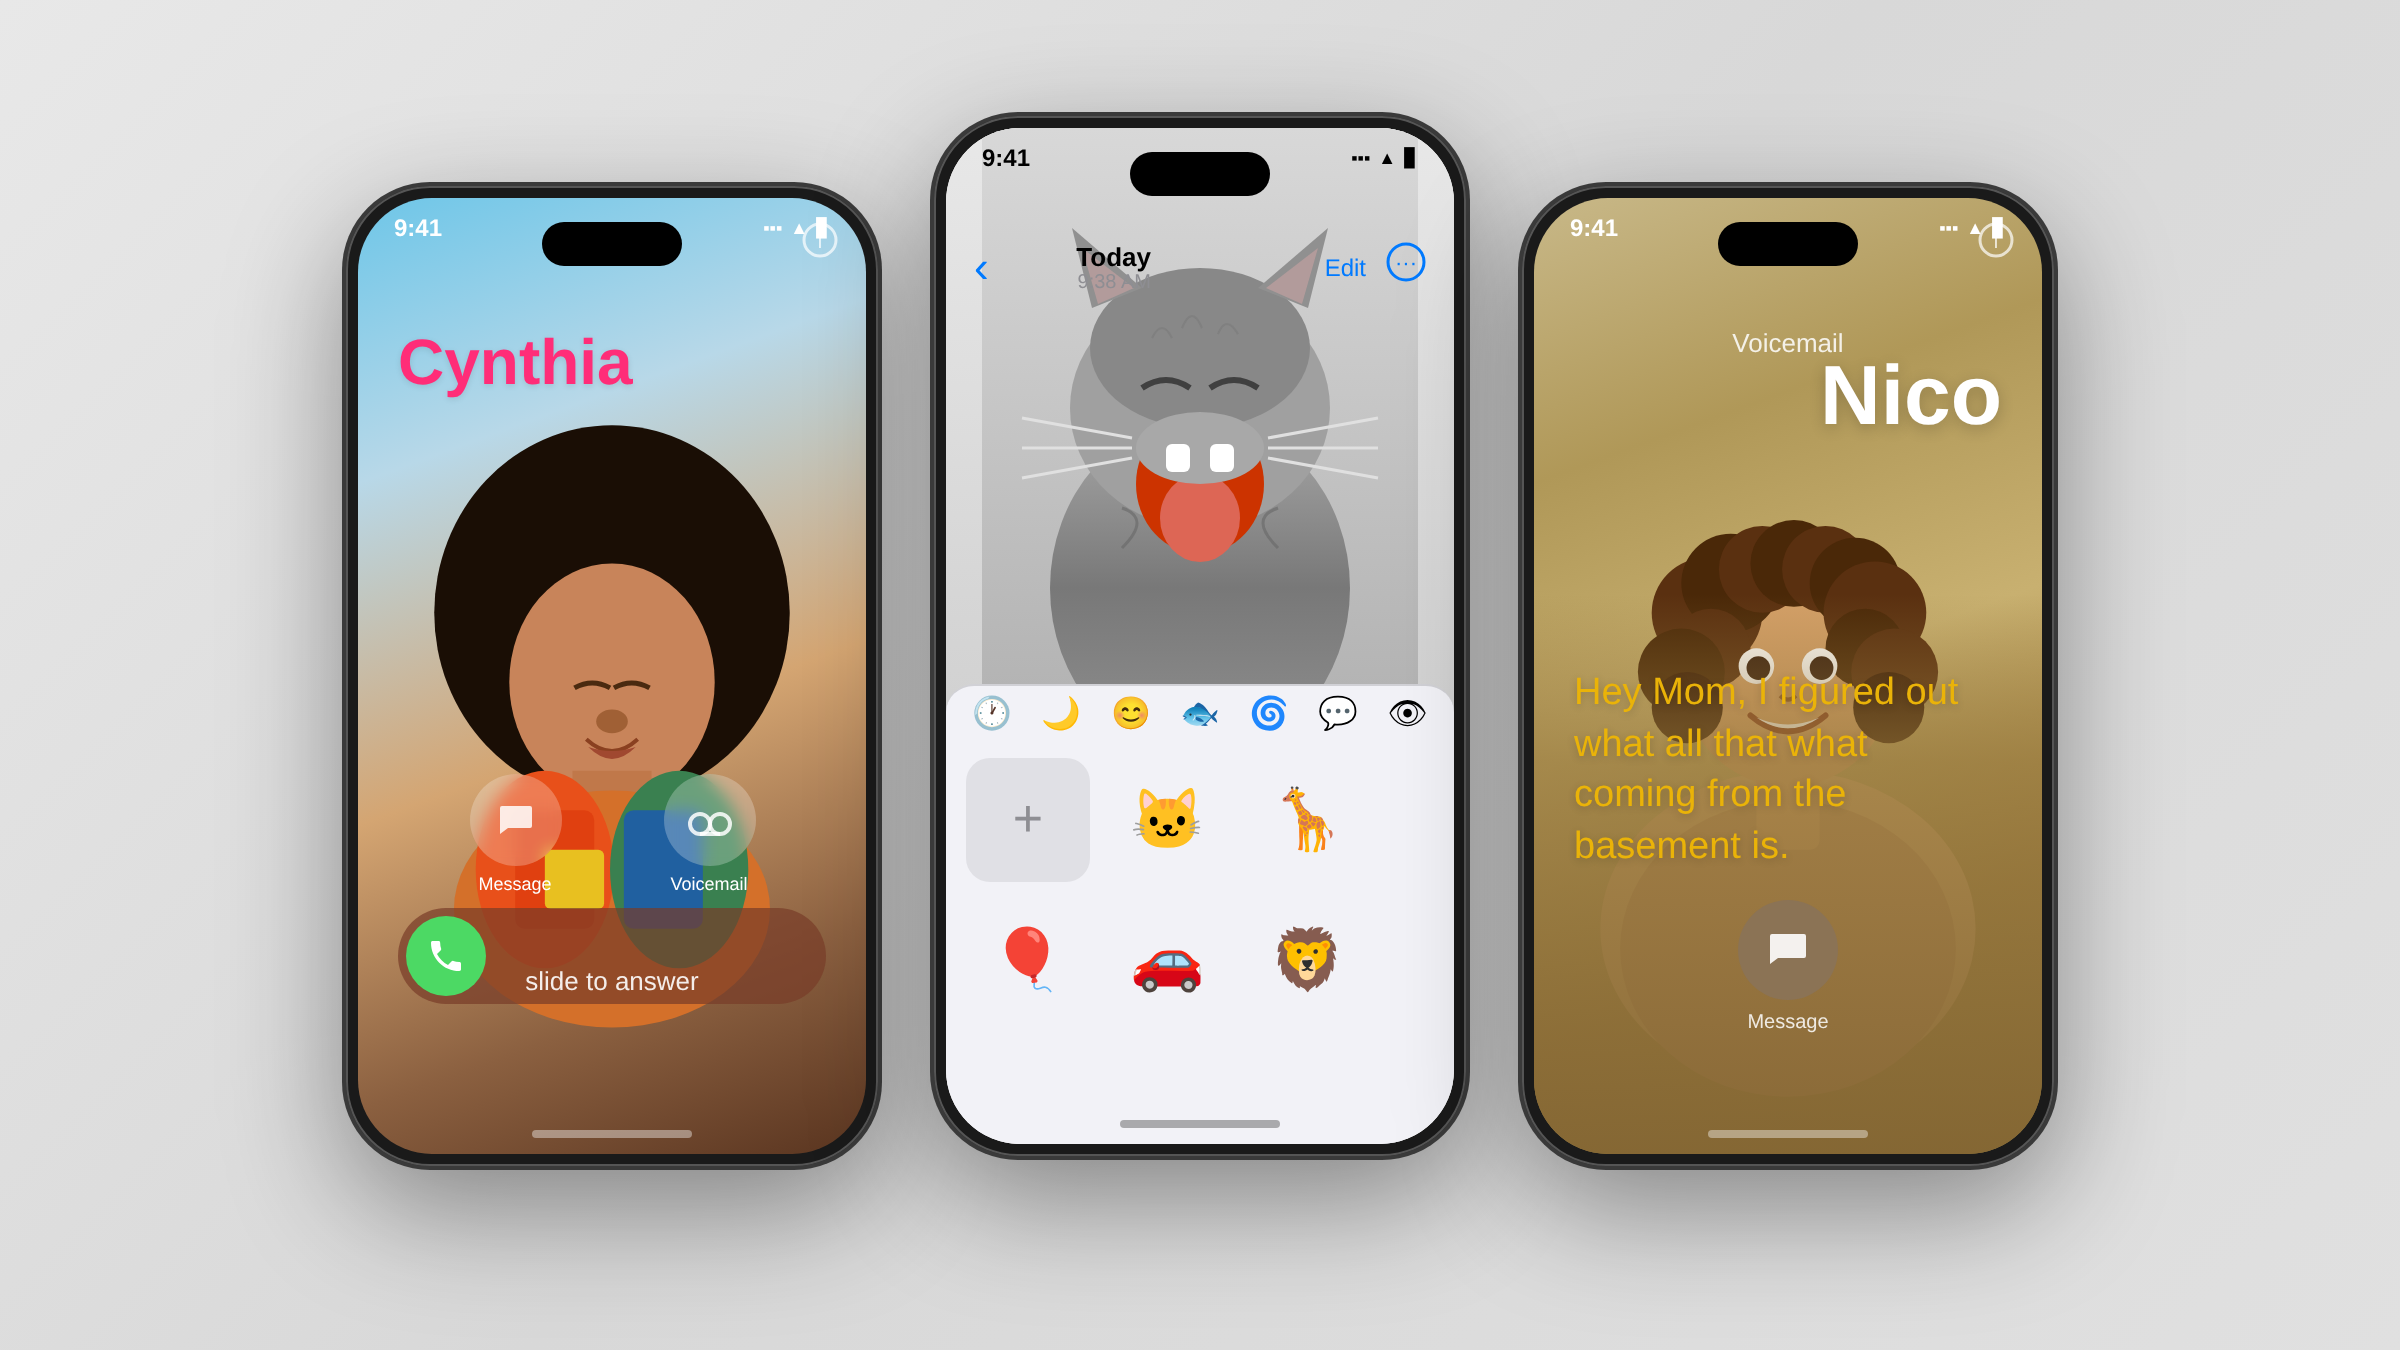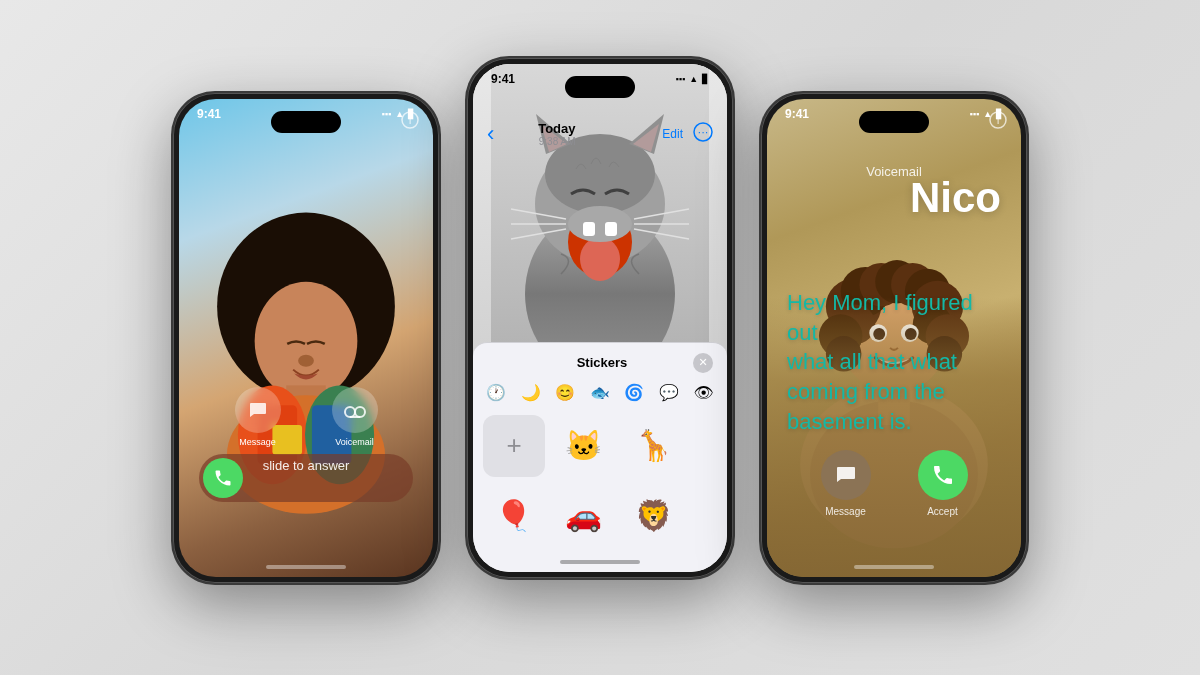--- a/index.html
+++ b/index.html
@@ -152,21 +152,21 @@
     }
 
     .slide-to-answer {
       position: absolute;
       bottom: 75px;
       left: 20px; right: 20px;
       height: 48px;
       background: rgba(120,60,40,0.7);
       border-radius: 30px;
       display: flex;
-      align-items: flex-start;
+      align-items: flex-end;
       padding: 4px;
       z-index: 10;
     }
 
     .answer-circle {
       width: 40px;
       height: 40px;
       border-radius: 50%;
       background: #4cd964;
       display: flex;
@@ -346,23 +346,23 @@
     }
 
     .voicemail-text {
       position: absolute;
       bottom: 140px;
       left: 20px; right: 20px;
       z-index: 10;
     }
 
     .voicemail-message {
-      font-size: 22px;
+      font-size: 19px;
       font-weight: 500;
-      color: #14b8a6;
+      color: #eab308;
       line-height: 1.35;
       text-shadow: 0 1px 4px rgba(0,0,0,0.2);
     }
 
     .voicemail-buttons {
       position: absolute;
       bottom: 60px;
       left: 0; right: 0;
       display: flex;
       justify-content: space-around;
@@ -459,20 +459,21 @@
       <div class="status-bar">
         <span class="status-time">9:41</span>
         <div class="status-icons">
           <span>▪▪▪</span>
           <span>▲</span>
           <span>▊</span>
         </div>
       </div>
 
       <div class="contact-name-area">
+        <div class="contact-name-first">Cynthia</div>
       </div>
 
       <svg style="position:absolute;top:0;left:0;width:100%;height:100%;z-index:2;" viewBox="0 0 218 484">
 
         <ellipse cx="109" cy="210" rx="90" ry="95" fill="#1a0e05"></ellipse>
 
         <ellipse cx="109" cy="245" rx="52" ry="60" fill="#c8845a"></ellipse>
 
         <rect x="89" y="290" width="40" height="40" fill="#c0784a"></rect>
 
@@ -619,27 +620,20 @@
           <span class="nav-more" style="color:#007aff;">
             <svg width="20" height="20" viewBox="0 0 20 20">
               <circle cx="10" cy="10" r="9" stroke="#007aff" stroke-width="1.5" fill="none"></circle>
               <text x="10" y="14" text-anchor="middle" font-size="11" fill="#007aff" font-family="Arial">···</text>
             </svg>
           </span>
         </div>
       </div>
 
       <div class="stickers-panel">
-        <div class="stickers-header">
-          <div style="width:24px;"></div>
-          <span class="stickers-title">Stickers</span>
-          <div class="stickers-close">
-            <span>✕</span>
-          </div>
-        </div>
 
         <div class="stickers-categories">
           <div class="sticker-cat-icon">🕐</div>
           <div class="sticker-cat-icon">🌙</div>
           <div class="sticker-cat-icon">😊</div>
           <div class="sticker-cat-icon">🐟</div>
           <div class="sticker-cat-icon">🌀</div>
           <div class="sticker-cat-icon">💬</div>
           <div class="sticker-cat-icon">👁</div>
         </div>
@@ -737,27 +731,19 @@
 
       <div class="voicemail-buttons">
         <div class="vm-btn">
           <div class="vm-btn-circle vm-btn-message">
             <svg width="24" height="24" viewBox="0 0 24 24">
               <path d="M4 4 h16 a1 1 0 0 1 1 1 v10 a1 1 0 0 1-1 1 H7 L3 19 V5 a1 1 0 0 1 1-1Z" fill="rgba(255,255,255,0.9)"></path>
             </svg>
           </div>
           <span class="vm-btn-label">Message</span>
         </div>
-        <div class="vm-btn">
-          <div class="vm-btn-circle vm-btn-accept">
-            <svg width="24" height="24" viewBox="0 0 24 24">
-              <path d="M6.6 10.8c1.4 2.8 3.8 5.1 6.6 6.6l2.2-2.2c.3-.3.7-.4 1-.2 1.1.4 2.3.6 3.6.6.6 0 1 .4 1 1V20c0 .6-.4 1-1 1-9.4 0-17-7.6-17-17 0-.6.4-1 1-1h3.5c.6 0 1 .4 1 1 0 1.3.2 2.5.6 3.6.1.3 0 .7-.2 1L6.6 10.8z" fill="white"></path>
-            </svg>
-          </div>
-          <span class="vm-btn-label">Accept</span>
-        </div>
       </div>
 
       <div class="home-indicator"></div>
     </div>
   </div>
 
 </div>
 
 </body></html>

